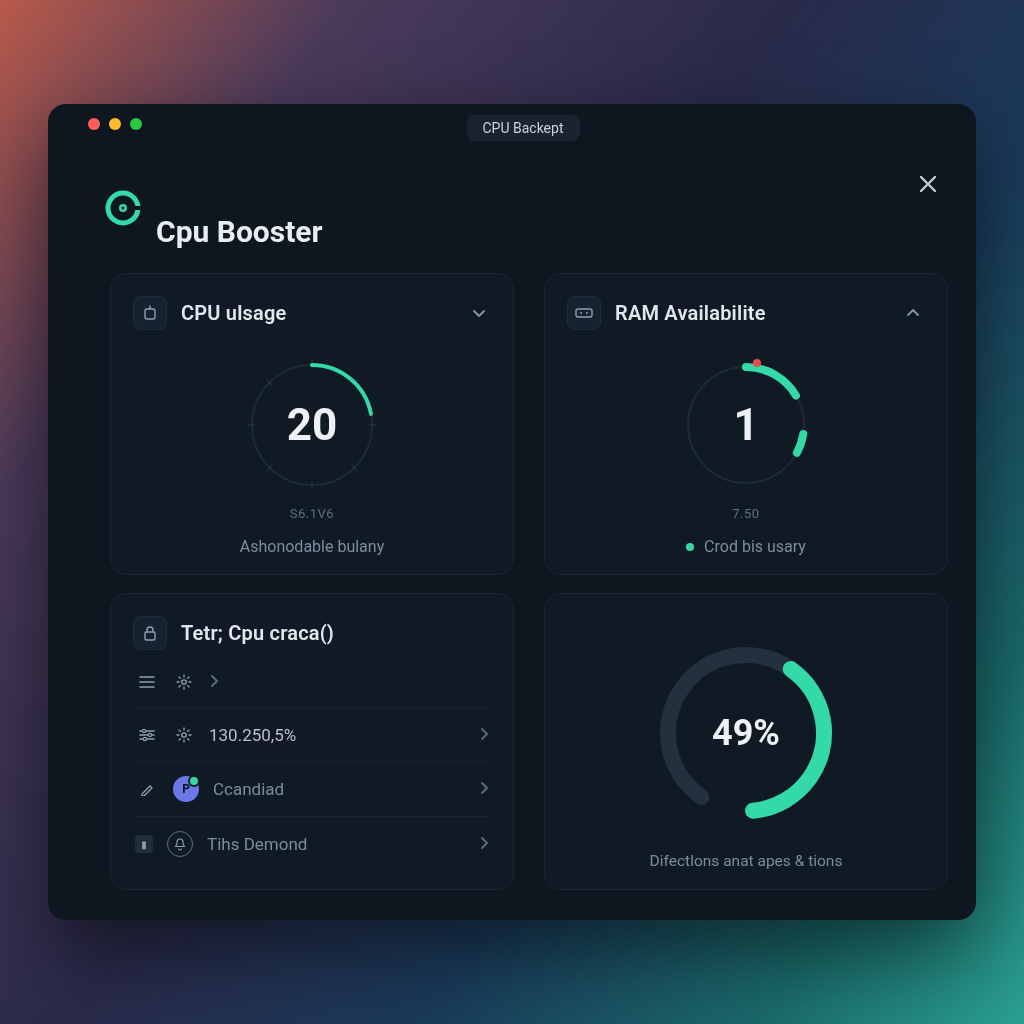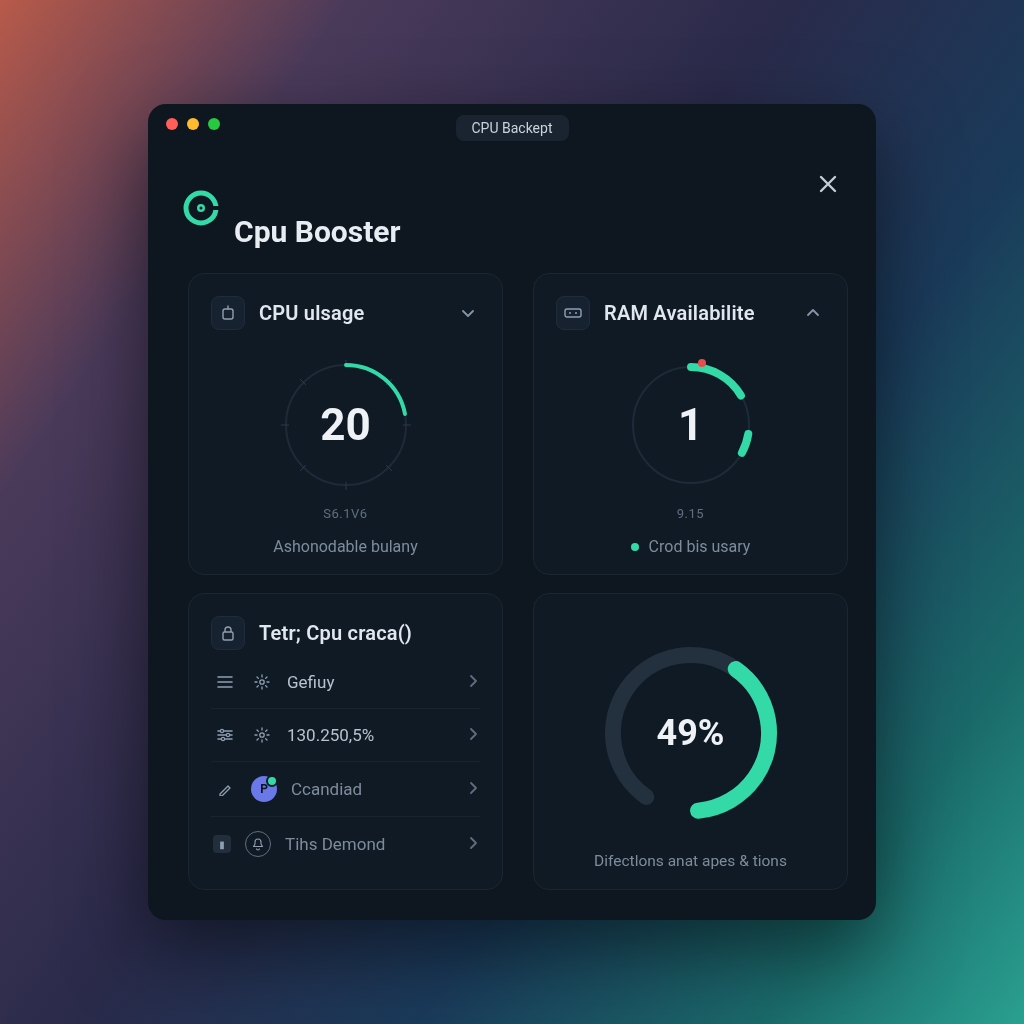--- a/index.html
+++ b/index.html
@@ -6,26 +6,27 @@
   html, body { width: 1024px; height: 1024px; }
   body {
     font-family: -apple-system, BlinkMacSystemFont, "Segoe UI", Roboto, sans-serif;
     background: linear-gradient(125deg, #b85a4a 0%, #4a3a5a 20%, #2a2a4a 45%, #1a3a5a 65%, #1a6a6a 85%, #2aa090 100%);
     display: flex;
     align-items: center;
     justify-content: center;
     overflow: hidden;
   }
   .window {
-    width: 728px;
+    width: 928px;
     background: #0e1620;
     border-radius: 18px;
     box-shadow: 0 30px 80px rgba(0,0,0,0.5);
     overflow: hidden;
     position: relative;
+    padding-left: 22px;
   }
   .titlebar {
     height: 40px;
     display: flex;
     align-items: center;
     position: relative;
   }
   .traffic-lights {
     position: absolute;
     left: 18px;
@@ -259,21 +260,21 @@
       </div>
       <div class="gauge-wrap">
         <div class="gauge">
           <svg width="170" height="170" viewBox="0 0 170 170">
             <circle cx="85" cy="85" r="58" fill="none" class="track" stroke-width="2"></circle>
             <circle cx="85" cy="85" r="58" fill="none" class="arc" stroke-width="8" stroke-linecap="round" stroke-dasharray="60 40 20 260"></circle>
             <circle cx="147" cy="96" r="4" class="red-dot"></circle>
           </svg>
           <div class="gauge-center">1</div>
         </div>
-        <div class="gauge-sub">9.15</div>
+        <div class="gauge-sub">7.50</div>
       </div>
       <div class="card-caption">
         <span class="status-dot"></span>
         <span>Crod bis usary</span>
       </div>
     </div>
 
     <div class="card">
       <div class="card-head">
         <div class="icon-chip">
@@ -291,21 +292,20 @@
               <svg width="16" height="14" viewBox="0 0 16 14">
                 <path d="M1 2h14M1 7h14M1 12h14" stroke="currentColor" stroke-width="1.6" stroke-linecap="round"></path>
               </svg>
             </div>
           <div class="li-icon2">
               <svg width="16" height="16" viewBox="0 0 16 16">
                 <circle cx="8" cy="8" r="2.2" fill="none" stroke="currentColor" stroke-width="1.3"></circle>
                 <path d="M8 1v2M8 13v2M1 8h2M13 8h2M3 3l1.4 1.4M11.6 11.6L13 13M13 3l-1.4 1.4M4.4 11.6L3 13" stroke="currentColor" stroke-width="1.3" stroke-linecap="round"></path>
               </svg>
             </div>
-          <div class="li-label">Gefiuy</div>
           <div class="li-chev"><svg width="10" height="14" viewBox="0 0 10 14">
                 <path d="M3 2l5 5-5 5" fill="none" stroke="currentColor" stroke-width="1.8" stroke-linecap="round" stroke-linejoin="round"></path>
               </svg></div>
         </div>
 
         <div class="list-row">
           <div class="li-icon">
               <svg width="16" height="14" viewBox="0 0 16 14">
                 <path d="M1 3h14M1 7h14M1 11h14" stroke="currentColor" stroke-width="1.6" stroke-linecap="round"></path>
                 <circle cx="5" cy="3" r="1.6" fill="#101a25" stroke="currentColor" stroke-width="1.2"></circle>

